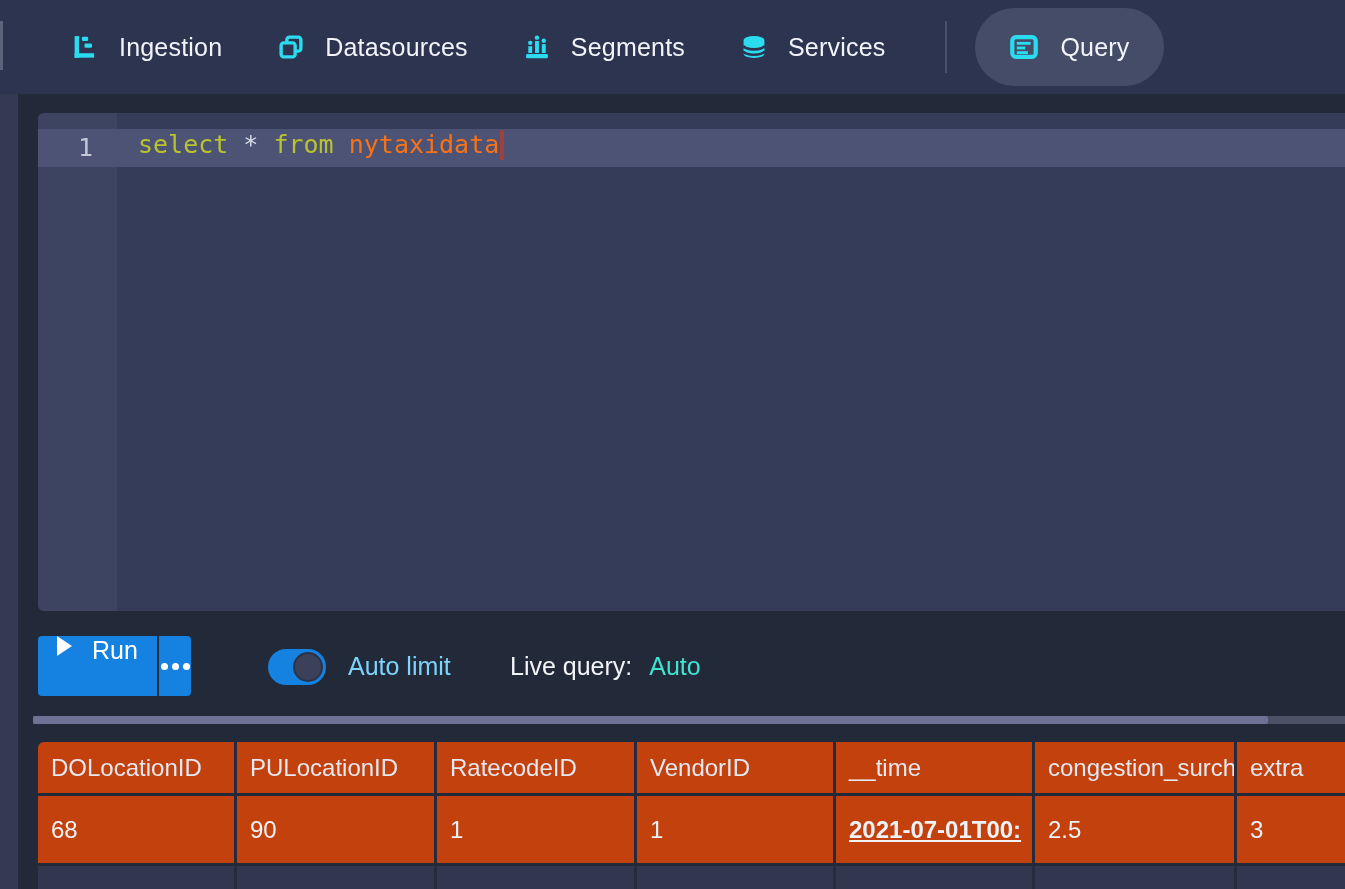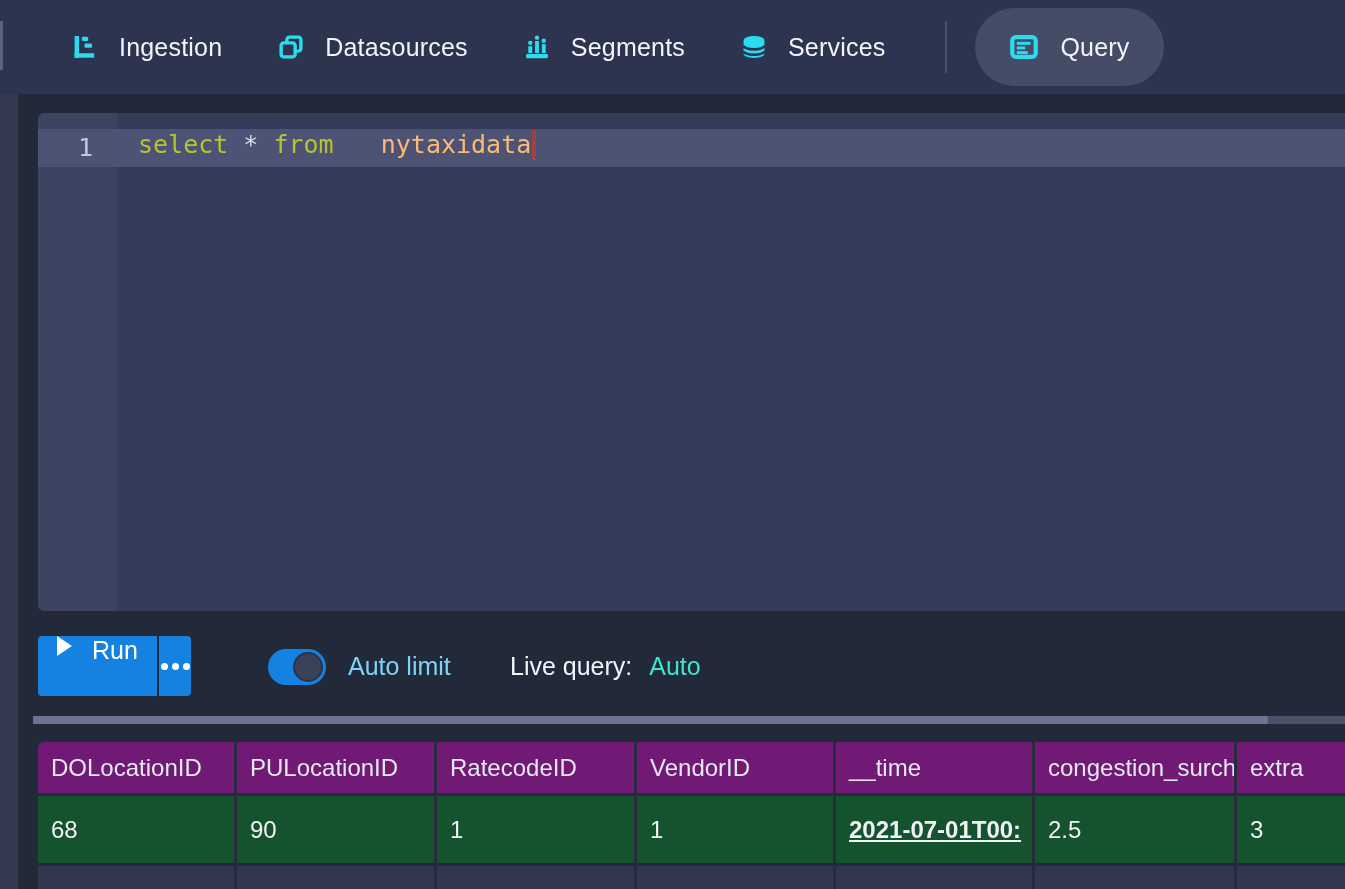--- a/index.html
+++ b/index.html
@@ -23,21 +23,21 @@
   .editor{position:absolute;left:38px;top:113px;width:1307px;height:498px;
           background:#353c59;border-radius:6px 0 0 6px;overflow:hidden;}
   .gutter{position:absolute;left:0;top:0;bottom:0;width:79px;background:#3d4462;}
   .active-line{position:absolute;left:0;right:0;top:16px;height:38px;background:#4c5375;}
   .line-num{position:absolute;left:0;top:16px;width:55px;height:38px;line-height:38px;
             text-align:right;font-family:"DejaVu Sans Mono",monospace;font-size:25px;color:#c3c8d8;}
   .code-row{position:absolute;left:100px;top:16px;height:32px;line-height:38px;
             font-family:"DejaVu Sans Mono",monospace;font-size:25px;white-space:pre;display:flex;align-items:center;text-align:center;}
   .tok-kw{color:#b9c32f;}
   .tok-plain{color:#d6dae6;}
-  .tok-id{color:#fdba74;margin-left:32px;}
+  .tok-id{color:#f97316;}
   .cursor{display:inline-block;width:4px;height:30px;background:#a14040;margin-left:1px;vertical-align:middle;}
 
   
   .run-btn{position:absolute;left:38px;top:636px;width:119px;height:60px;background:#1581e1;
            border-radius:4px 0 0 4px;display:flex;justify-content:center;gap:20px;cursor:pointer;}
   .run-btn .lbl{font-size:25px;color:#fff;}
   .play{width:0;height:0;border-left:15px solid #fff;border-top:10px solid transparent;border-bottom:10px solid transparent;}
   .more-btn{position:absolute;left:159px;top:636px;width:32px;height:60px;background:#1581e1;
             border-radius:0 4px 4px 0;display:flex;align-items:center;justify-content:center;gap:4px;cursor:pointer;}
   .dot{width:7px;height:7px;border-radius:50%;background:#fff;}
@@ -56,22 +56,22 @@
 
   
   .table{position:absolute;left:38px;top:742px;width:1307px;height:147px;overflow:hidden;}
   .trow{display:flex;}
   .thead{height:51px;margin-bottom:3px;}
   .tbody1{height:67px;margin-bottom:3px;}
   .tbody2{height:40px;}
   .cell{box-sizing:border-box;padding-left:13px;border-right:3px solid #262c3e;
         white-space:nowrap;overflow:hidden;flex:none;display:flex;align-items:center;
         font-size:24px;cursor:pointer;}
-  .thead .cell{background:#701a75;color:#e6e9f2;}
-  .tbody1 .cell{background:#14532d;color:#f0f2f7;}
+  .thead .cell{background:#c2410c;color:#e6e9f2;}
+  .tbody1 .cell{background:#c2410c;color:#f0f2f7;}
   .tbody2 .cell{background:#30374e;}
   .thead .cell:first-child{border-top-left-radius:6px;}
   .c0{width:199px;} .c1{width:200px;} .c2{width:200px;} .c3{width:199px;}
   .c4{width:199px;} .c5{width:202px;} .c6{width:210px;border-right:none;}
   .bold{font-weight:bold;text-decoration:underline;}
 </style>
 </head>
 <body>
 
 <div id="app">

